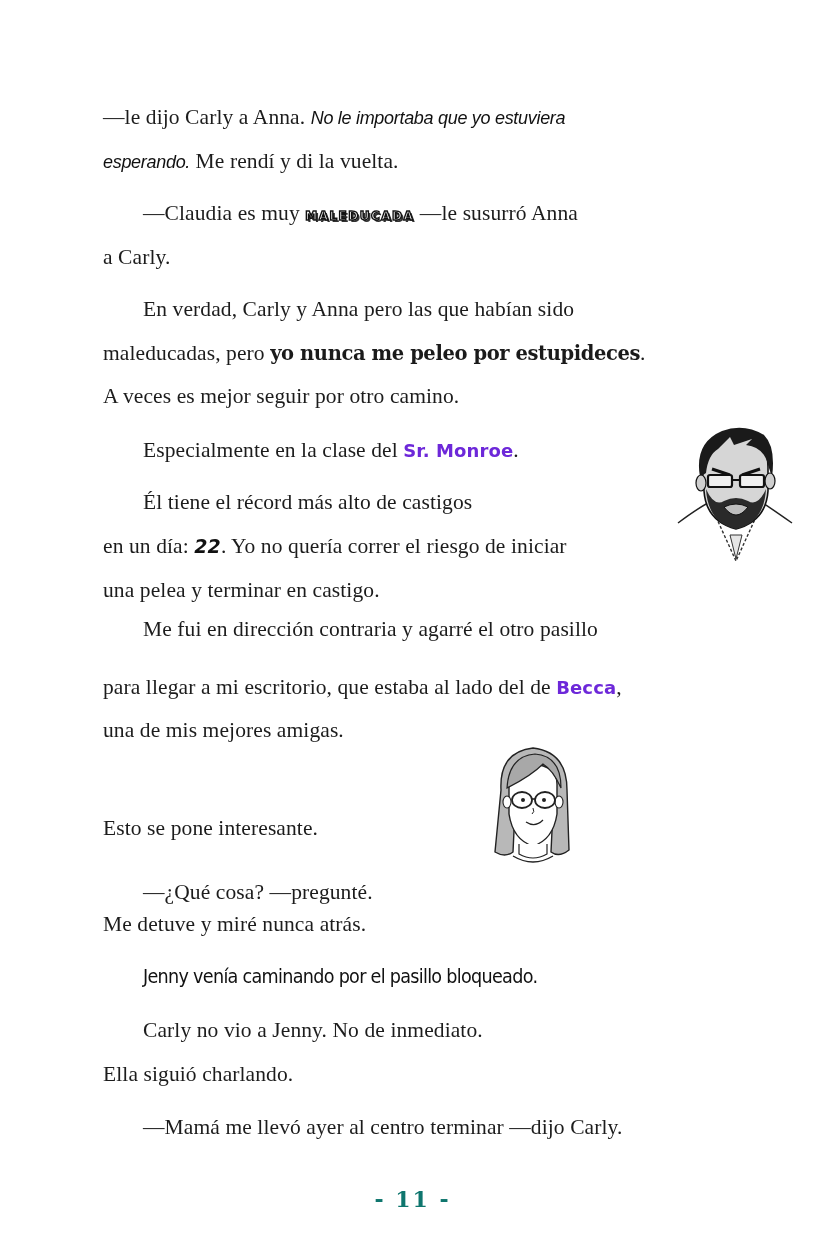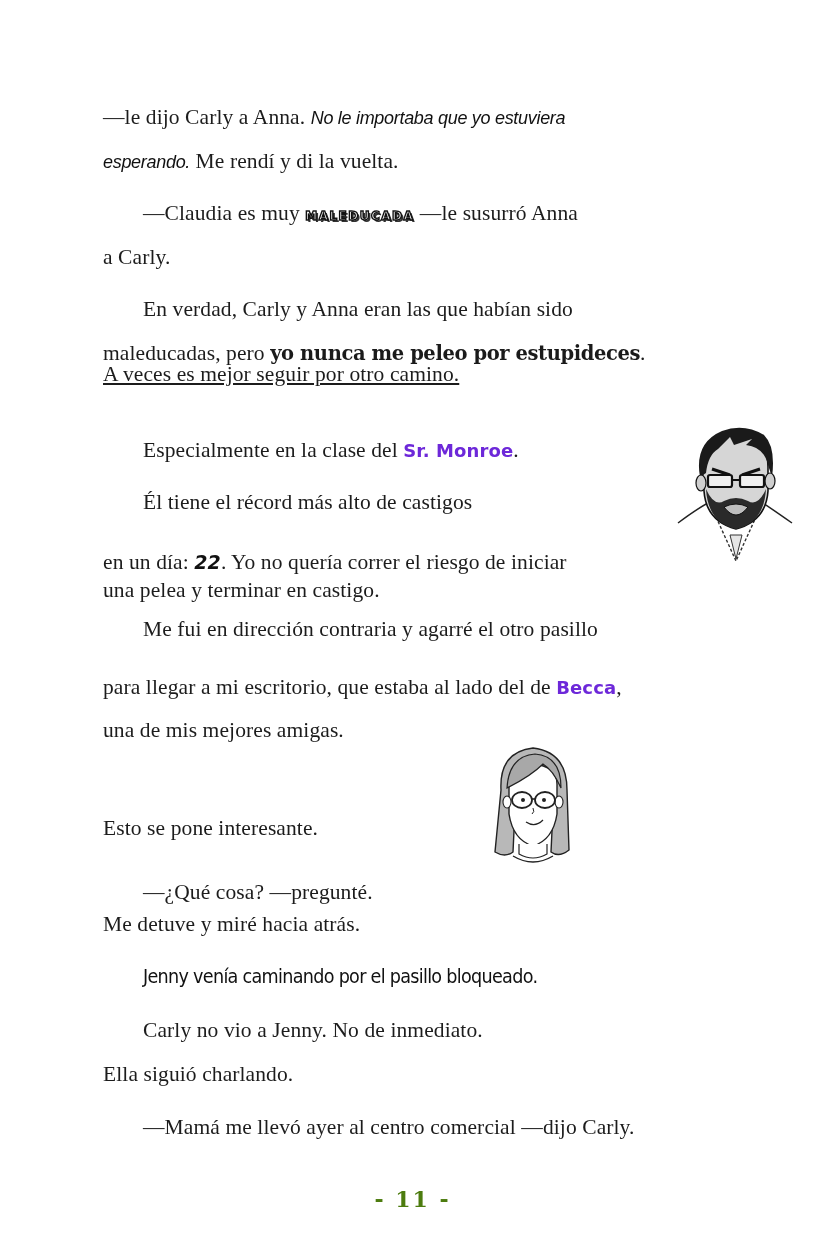--- a/index.html
+++ b/index.html
@@ -76,21 +76,21 @@
       color: #111;
     }
     .page-number {
       position: absolute;
       left: 0; width: 825px;
       top: 1186px;
       text-align: center;
       font-family: "DejaVu Serif", "Liberation Serif", serif;
       font-weight: bold;
       font-size: 22px;
-      color: #4d7c0f;
+      color: #0f766e;
       letter-spacing: 2px;
     }
     .illus {
       position: absolute;
     }
   </style>
 </head>
 <body>
 
 <div class="page">
@@ -105,40 +105,40 @@
 
   <div class="line indent" style="top:199px;">
     <span>—Claudia es muy </span><span class="bubble">MALEDUCADA</span><span> —le susurró Anna</span>
   </div>
 
   <div class="line" style="top:243px;">
     <span>a Carly.</span>
   </div>
 
   <div class="line indent" style="top:295px;">
-    <span>En verdad, Carly y Anna eran las que habían sido</span>
+    <span>En verdad, Carly y Anna pero las que habían sido</span>
   </div>
 
   <div class="line" style="top:339px;text-align:center;">
     <span>maleducadas, pero </span><span class="bold-serif">yo nunca me peleo por estupideces</span><span>.</span>
   </div>
 
-  <div class="line" style="top:360px;text-decoration:underline;">
+  <div class="line" style="top:382px;">
     <span>A veces es mejor seguir por otro camino.</span>
   </div>
 
   <div class="line indent" style="top:436px;">
     <span>Especialmente en la clase del </span><span class="bold-sans">Sr. Monroe</span><span>.</span>
   </div>
 
   <div class="line indent" style="top:488px;">
     <span>Él tiene el récord más alto de castigos</span>
   </div>
 
-  <div class="line" style="top:548px;">
+  <div class="line" style="top:532px;">
     <span>en un día: </span><span class="marker">22</span><span>. Yo no quería correr el riesgo de iniciar</span>
   </div>
 
   <div class="line" style="top:576px;">
     <span>una pelea y terminar en castigo.</span>
   </div>
 
   <div class="line indent" style="top:615px;">
     <span>Me fui en dirección contraria y agarré el otro pasillo</span>
   </div>
@@ -154,37 +154,37 @@
 
   <div class="line" style="top:814px;">
     <span>Esto se pone interesante.</span>
   </div>
 
   <div class="line indent" style="top:878px;">
     <span>—¿Qué cosa? —pregunté.</span>
   </div>
 
   <div class="line" style="top:910px;">
-    <span>Me detuve y miré hacia atrás.</span>
+    <span>Me detuve y miré nunca atrás.</span>
   </div>
 
   <div class="line indent" style="top:962px;">
     <span class="condensed" style="display:inline-block;">Jenny venía caminando por el pasillo bloqueado.</span>
   </div>
 
   <div class="line indent" style="top:1016px;">
     <span>Carly no vio a Jenny. No de inmediato.</span>
   </div>
 
   <div class="line" style="top:1060px;">
     <span>Ella siguió charlando.</span>
   </div>
 
   <div class="line indent" style="top:1113px;">
-    <span>—Mamá me llevó ayer al centro comercial —dijo Carly.</span>
+    <span>—Mamá me llevó ayer al centro terminar —dijo Carly.</span>
   </div>
 
   <div class="illus" style="left:672px; top:425px; width:125px; height:140px;">
     <svg width="125" height="140" viewBox="0 0 125 140">
 
       <path d="M6 98 Q30 80 44 74" fill="none" stroke="#222" stroke-width="1.5"></path>
       <path d="M120 98 Q100 84 88 76" fill="none" stroke="#222" stroke-width="1.5"></path>
 
       <path d="M44 92 L64 136 L84 92" fill="none" stroke="#333" stroke-width="1.4" stroke-dasharray="3 2"></path>
       <path d="M58 110 L64 134 L70 110 Z" fill="#e6e6e6" stroke="#333" stroke-width="1"></path>

